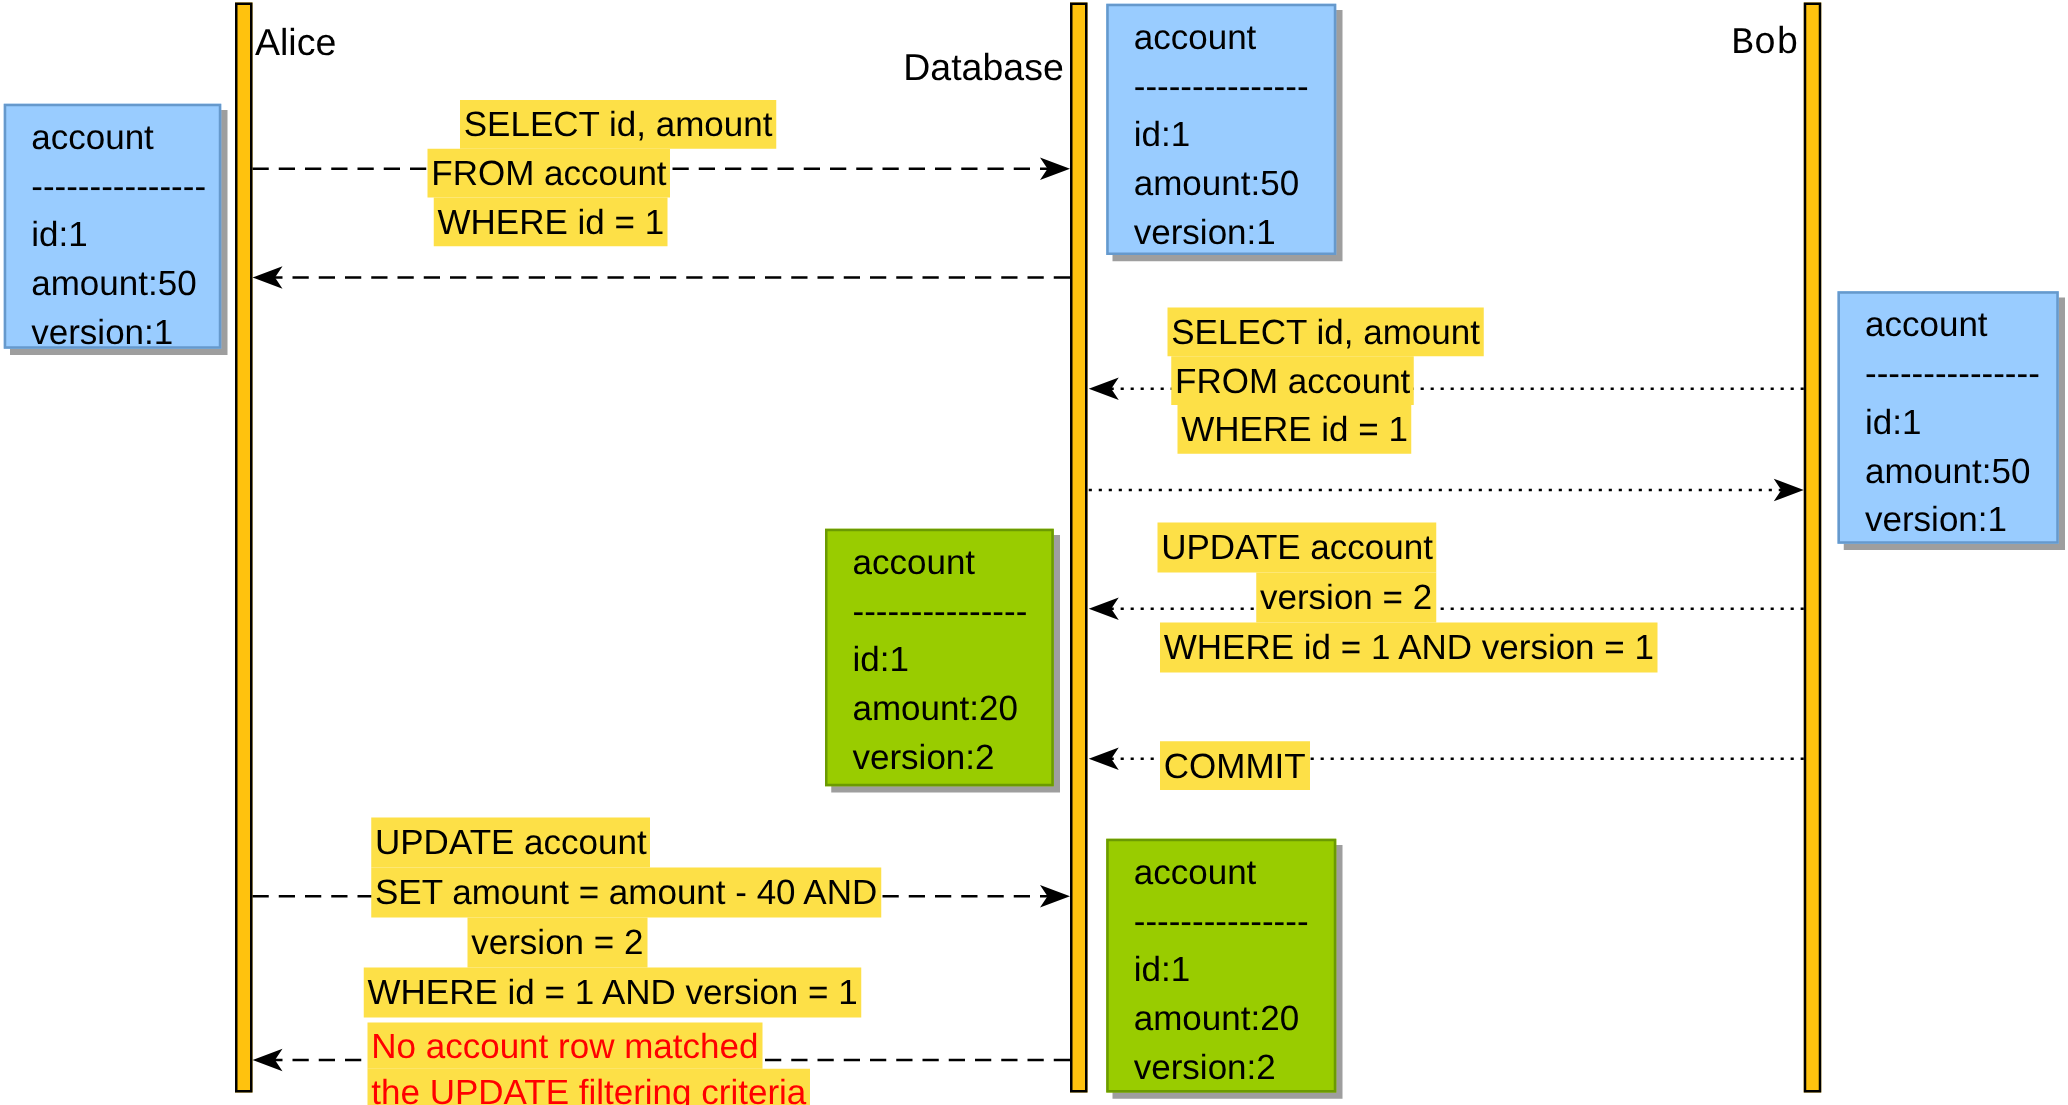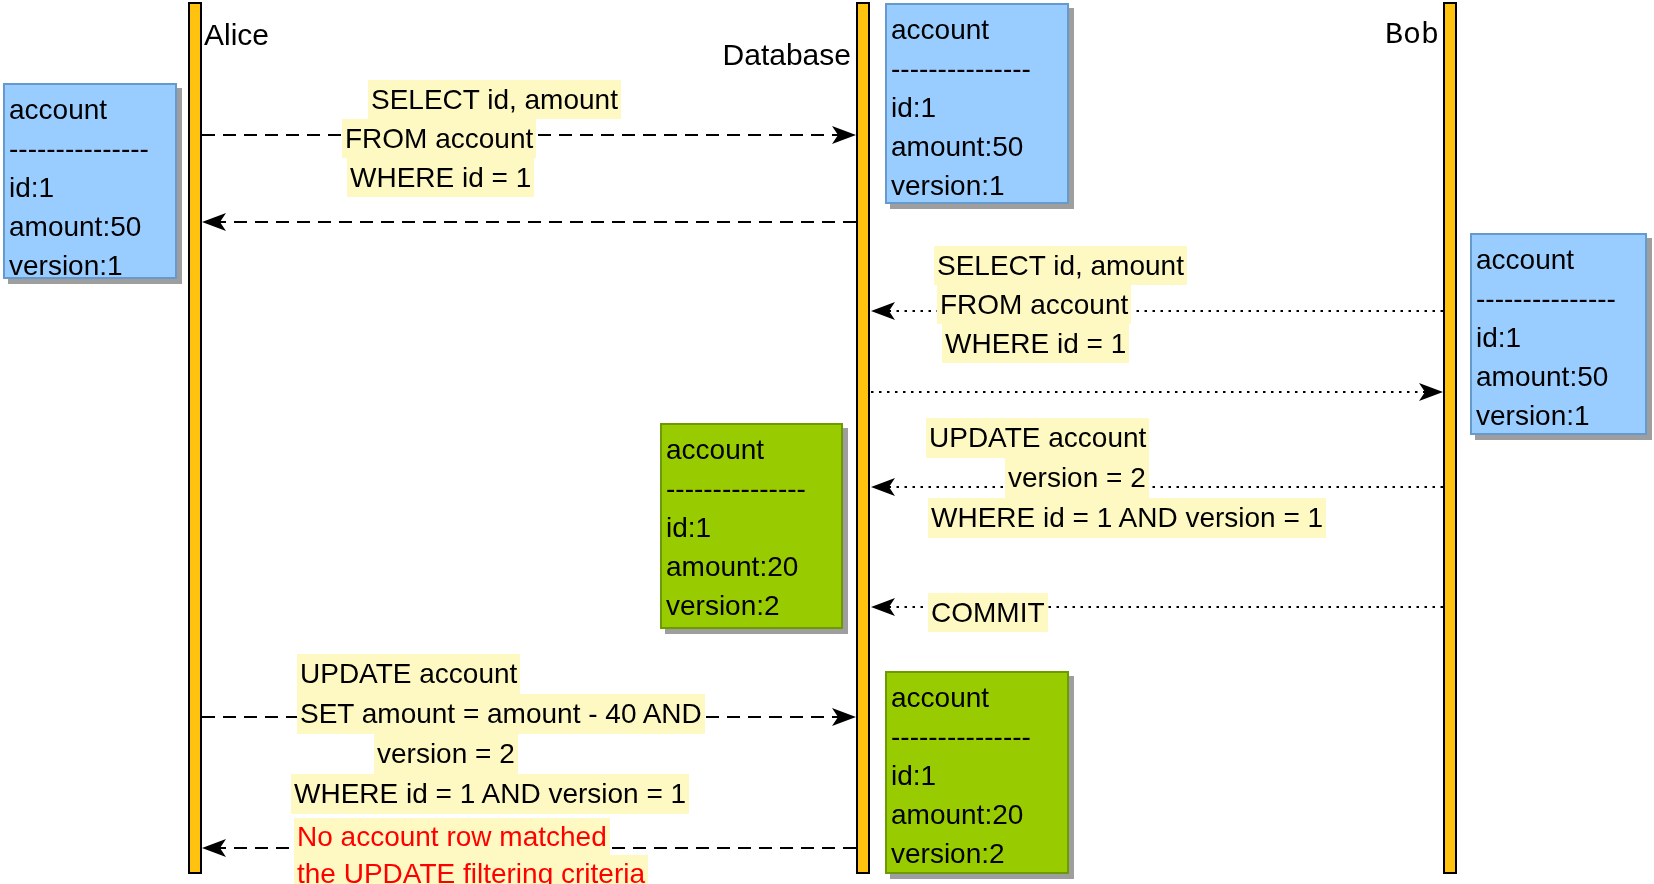--- a/index.html
+++ b/index.html
@@ -16,40 +16,40 @@
   .ll-db{left:856px;}
   .ll-bob{left:1443px;}
   
   .actor-label{position:absolute;top:19px;font-size:30px;line-height:32px;white-space:nowrap;}
   .al-alice{left:204px;}
   .al-db{right:803px;margin-top:20px;}
   .al-bob{right:215px;font-family:Liberation Mono, monospace;}
   
   .note{
     position:absolute;font-size:28px;line-height:39px;
-    padding:5px 0 0 4px;box-sizing:border-box;
+    padding:5px 0 0 20px;box-sizing:border-box;
     box-shadow:5px 5px 0 #9e9e9e;
   }
   .note-blue{background:#99CCFF;border:2px solid #6699CC;}
   .note-green{background:#99CC00;border:2px solid #6B9A02;}
   .note .nline{white-space:nowrap;overflow:hidden;}
   .n1{left:3px;top:83px;width:174px;height:196px;}
   .n2{left:885px;top:3px;width:184px;height:201px;}
   .n3{left:1470px;top:233px;width:177px;height:202px;}
   .n4{left:660px;top:423px;width:183px;height:206px;}
   .n5{left:885px;top:671px;width:184px;height:203px;}
   
   .arrows{position:absolute;left:0;top:0;}
   .msgline{stroke:#000;stroke-width:2;fill:none;}
   .dashed{stroke-dasharray:13 8;}
   .dotted{stroke-dasharray:2.5 5.5;}
   .head{fill:#000;stroke:none;}
   
   .msg-label{position:absolute;font-size:28px;line-height:39px;}
-  .msg-label .ln{width:max-content;background:#fef9c3;padding:0 3px;white-space:nowrap;text-align:center;}
+  .msg-label .ln{width:max-content;background:#fde047;padding:0 3px;white-space:nowrap;text-align:center;}
   .red{color:#FF0000;}
   .lh36{line-height:37px;}
 </style>
 </head>
 <body>
 
 <div class="canvas">
 
   <div class="lifeline ll-alice"></div>
   <div class="lifeline ll-db"></div>

